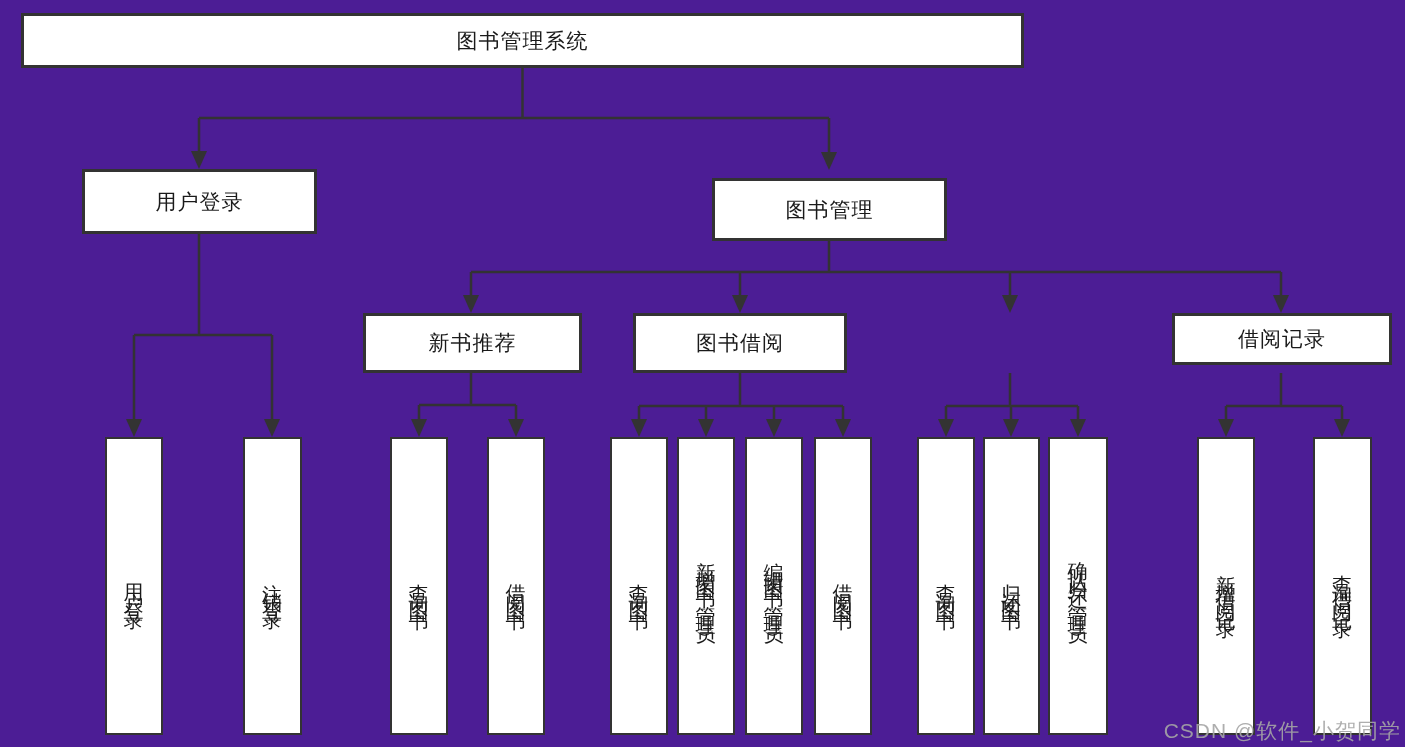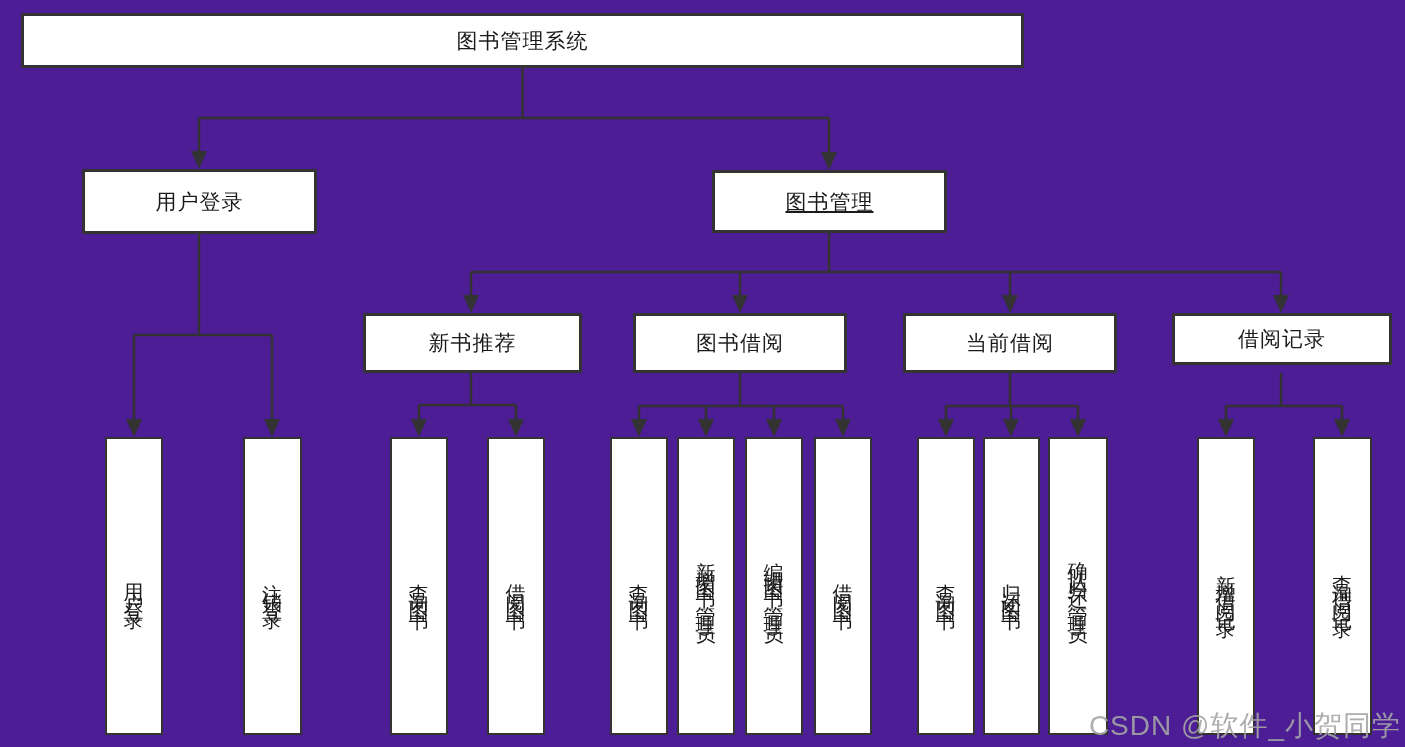--- a/index.html
+++ b/index.html
@@ -39,21 +39,21 @@
     writing-mode: vertical-rl;
     text-orientation: mixed;
     letter-spacing: 9px;
     line-height: 1;
     white-space: nowrap;
   }
   .watermark {
     position: absolute;
     right: 4px;
     bottom: 2px;
-    font-size: 28px;
+    font-size: 21px;
     letter-spacing: 1px;
     color: rgba(165, 165, 165, 0.9);
     z-index: 5;
     font-weight: 500;
   }
 </style>
 </head>
 <body>
 
 <div class="stage">
@@ -101,25 +101,24 @@
       <polygon points="1070,419 1086,419 1078,437"></polygon>
 
       <polygon points="1218,419 1234,419 1226,437"></polygon>
       <polygon points="1334,419 1350,419 1342,437"></polygon>
     </g>
   </svg>
 
   <div class="node" style="left:21px; top:13px; width:1003px; height:55px;">图书管理系统</div>
 
   <div class="node" style="left:82px; top:169px; width:235px; height:65px;">用户登录</div>
-  <div class="node" style="left:712px; top:170px; width:235px; height:63px;text-decoration:underline;">图书管理</div>
+  <div class="node" style="left:712px; top:178px; width:235px; height:63px;">图书管理</div>
 
   <div class="node" style="left:633px; top:313px; width:214px; height:60px;">图书借阅</div>
   <div class="node" style="left:363px; top:313px; width:219px; height:60px;">新书推荐</div>
-  <div class="node" style="left:903px; top:313px; width:214px; height:60px;">当前借阅</div>
   <div class="node" style="left:1172px; top:313px; width:220px; height:52px;">借阅记录</div>
 
   <div class="node leaf" style="left:105px; top:437px; width:58px; height:298px;">
     <span class="vtext">用户登录</span>
   </div>
   <div class="node leaf" style="left:243px; top:437px; width:59px; height:298px;">
     <span class="vtext">注销登录</span>
   </div>
 
   <div class="node leaf" style="left:390px; top:437px; width:58px; height:298px;">

